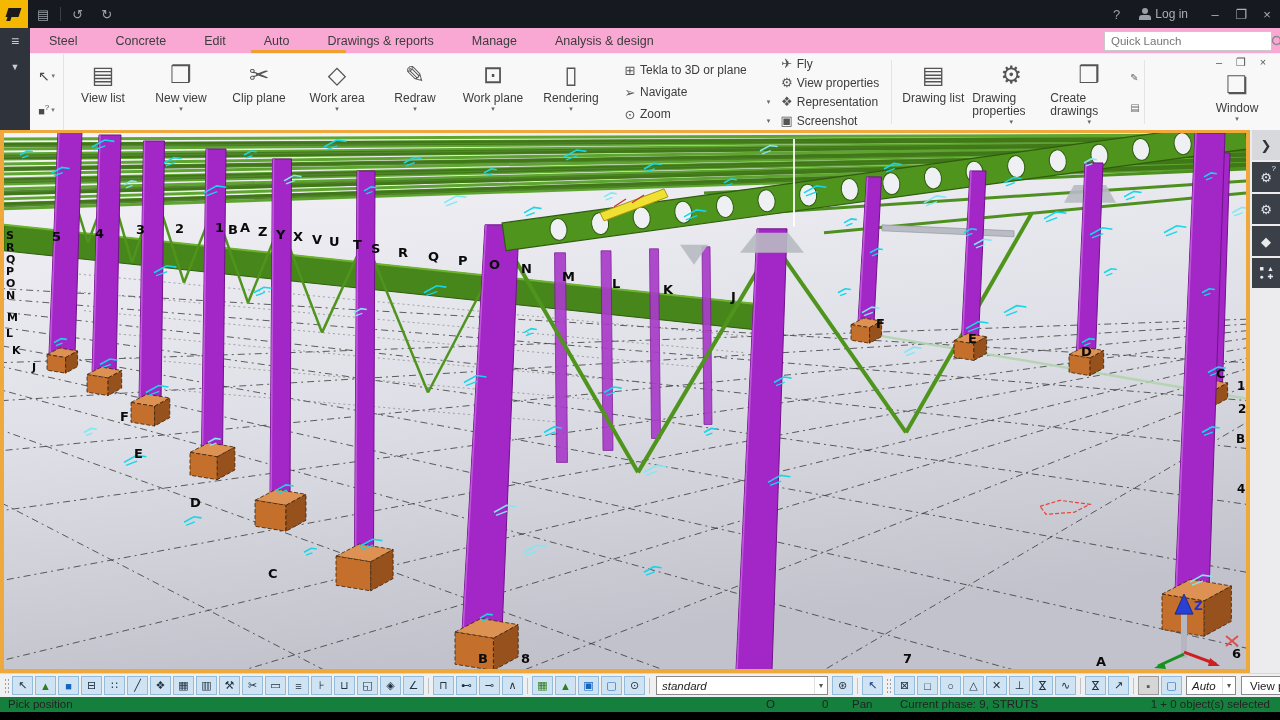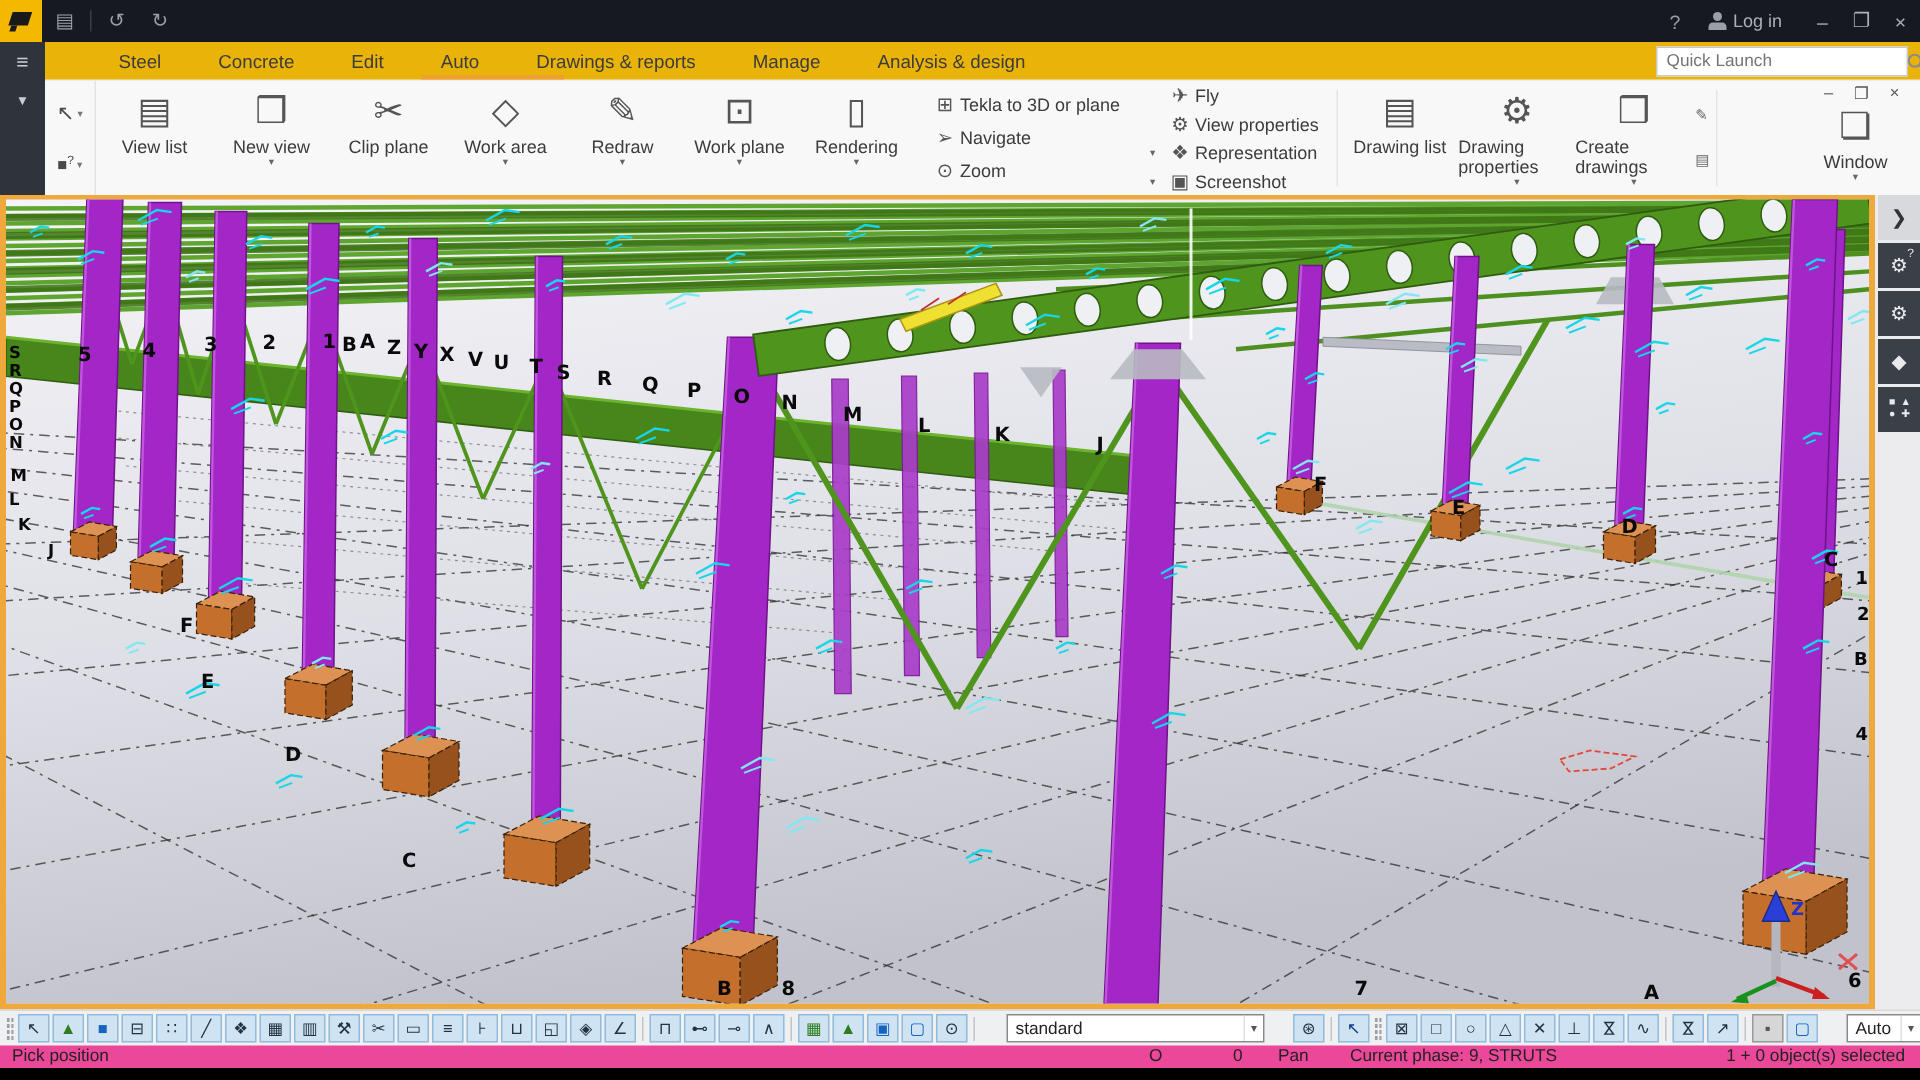--- a/index.html
+++ b/index.html
@@ -15,21 +15,21 @@
   .tb-sep { width:1px; height:14px; background:#3a3e46; margin:0 2px; }
   #tb-title { position:absolute; left:0; right:0; text-align:center; font-size:12px; color:#9aa0a8; pointer-events:none; }
   #tb-right { margin-left:auto; display:flex; align-items:center; height:28px; }
   #person-icon { width:12px; height:12px; position:relative; margin:0 4px 0 10px; }
   #person-icon .head { position:absolute; left:3px; top:0; width:6px; height:6px; border-radius:50%; background:#9aa0a8; }
   #person-icon .body { position:absolute; left:0; top:7px; width:12px; height:5px; border-radius:3px 3px 0 0; background:#9aa0a8; }
   #login-label { font-size:12px; margin-right:14px; cursor:pointer; }
   .winctl { font-size:13px; width:26px; text-align:center; cursor:pointer; color:#aab0b8; }
 
   
-  #menubar { position:absolute; left:30px; top:28px; width:1250px; height:26px; background:#eab308; display:flex; align-items:center; border-bottom:1px solid #ececec;padding-left:30px; }
+  #menubar { position:absolute; left:30px; top:28px; width:1250px; height:26px; background:#f9a8d4; display:flex; align-items:center; border-bottom:1px solid #ececec; }
   .menu-item { font-size:12.5px; color:#3c3c3c; padding:0 19px; height:26px; display:flex; align-items:center; cursor:pointer; position:relative; white-space:nowrap; }
   .menu-item.active:after { content:""; position:absolute; left:6px; bottom:1px; width:150%; height:3px; background:#f0a030; }
   #quicklaunch { position:absolute; right:8px; top:3px; width:168px; height:20px; background:#fff; border:1px solid #c9c9c9; display:flex; align-items:center; }
   #quicklaunch input { border:0; outline:0; flex:1; font-size:11.5px; padding:0 6px; color:#555; font-family:inherit; background:transparent; }
   #quicklaunch svg { margin-right:5px; flex:0 0 auto; }
 
   
   #leftrail { position:absolute; left:0; top:28px; width:30px; height:102px; background:#2e333c; color:#c8ccd4; }
   #leftrail .rail-btn { width:30px; height:26px; display:flex; align-items:center; justify-content:center; cursor:pointer; font-size:14px; }
 
@@ -68,27 +68,27 @@
   .rp-shapes { display:grid; grid-template-columns:9px 9px; font-size:7px; line-height:8px; text-align:center; }
 
   
   #bottombar { position:absolute; left:0; top:673px; width:1280px; height:24px; background:#eef0f2; border-top:1px solid #d8d8d8; display:flex; align-items:center; padding:0 2px; }
   .bt-btn { width:21px; height:19px; background:#cfe3f3; border:1px solid #93bcdc; margin:0 1px; display:flex; align-items:center; justify-content:center; font-size:11px; color:#234; cursor:pointer; flex:0 0 auto; }
   .bt-btn.gray { background:#d6d6d6; border-color:#9a9a9a; color:#555; }
   .bt-btn.rot .g { display:inline-block; transform:rotate(90deg); }
   .bt-div { width:1px; height:16px; background:#c0c4c8; margin:0 3px; flex:0 0 auto; }
   .bt-grip { width:5px; height:16px; margin:0 2px; flex:0 0 auto;
      background-image:radial-gradient(#9aa0a6 1px, transparent 1px); background-size:3px 4px; }
-  .bt-combo { height:19px; background:#fff; border:1px solid #8a8a8a; display:flex; align-items:center; font-size:11.5px; color:#222; margin:0 18px; cursor:pointer; flex:0 0 auto; }
+  .bt-combo { height:19px; background:#fff; border:1px solid #8a8a8a; display:flex; align-items:center; font-size:11.5px; color:#222; margin:0 3px; cursor:pointer; flex:0 0 auto;font-style:italic; }
   .bt-combo .v { flex:1; padding:0 5px; white-space:nowrap; }
   .bt-combo .c { font-size:8px; color:#555; padding:0 4px; border-left:1px solid #e0e0e0; height:100%; display:flex; align-items:center; }
   .bt-push { height:19px; background:#fff; border:1px solid #8a8a8a; font-size:11.5px; color:#222; padding:0 8px; display:flex; align-items:center; margin:0 2px; cursor:pointer; flex:0 0 auto; }
 
   
-  #statusbar { position:absolute; left:0; top:697px; width:1280px; height:15px; background:#ec4899; font-size:11.5px; color:#222; }
+  #statusbar { position:absolute; left:0; top:697px; width:1280px; height:15px; background:#15803d; font-size:11.5px; color:#222; }
   #statusbar .sb { position:absolute; top:1px; white-space:nowrap; }
   #blackstrip { position:absolute; left:0; top:712px; width:1280px; height:8px; background:#000; }
 </style>
 </head>
 <body>
 
 <div id="app">
 
   <div id="titlebar">
     <div id="logo">

